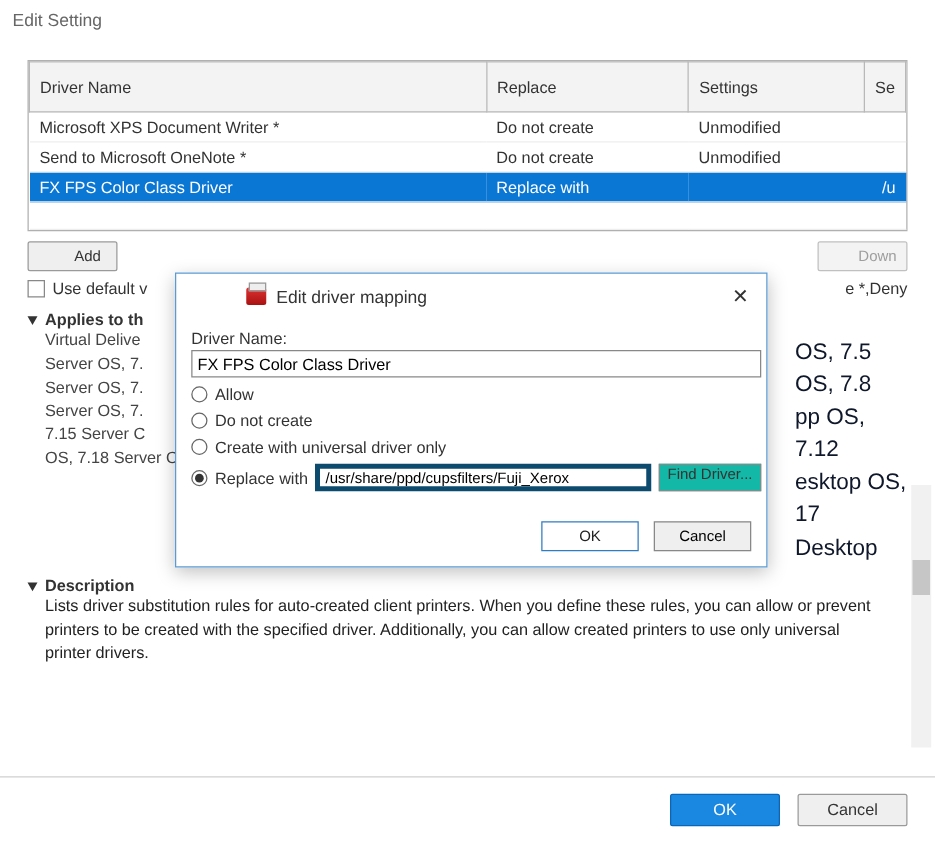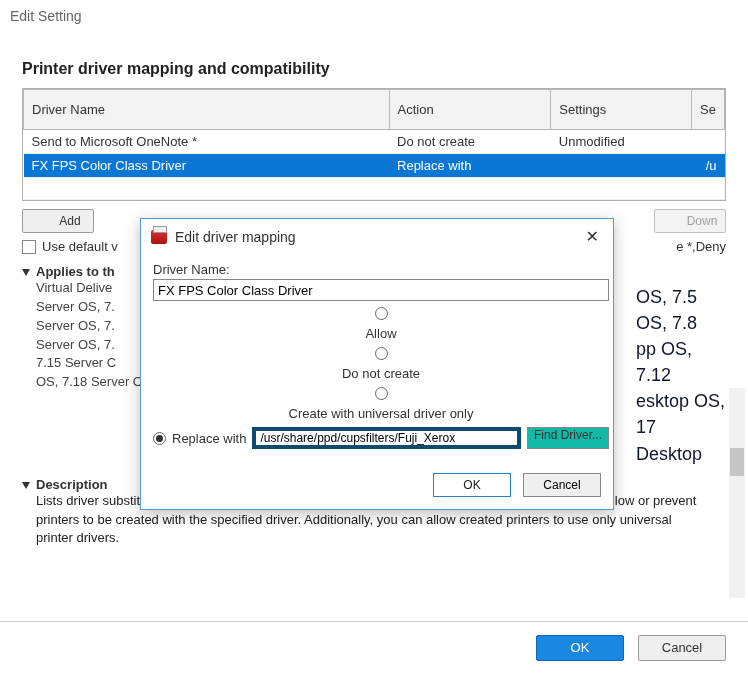--- a/index.html
+++ b/index.html
@@ -30,57 +30,62 @@
   .desc-body { font-size:13px; color:#222; margin-left:14px; line-height:1.45; max-width:670px; }
   .scroll-track { position:absolute; right:3px; top:340px; width:16px; height:210px; background:#f1f1f1;}
   .scroll-thumb { position:absolute; left:1px; top:60px; width:14px; height:28px; background:#c6c6c6;}
   .footer { position:absolute; left:0; right:0; bottom:0; height:52px; border-top:1px solid #d0d0d0; background:#fff; display:flex; justify-content:flex-end; align-items:center; gap:14px; padding-right:22px;}
   .pbtn { min-width:88px; height:26px; border:1px solid #0a66b6; background:#1a87e0; color:#fff; border-radius:2px; font-size:13px; cursor:pointer; display:inline-flex;align-items:center;justify-content:center;}
   .sbtn { min-width:88px; height:26px; border:1px solid #9a9a9a; background:#efefef; color:#333; border-radius:2px; font-size:13px; cursor:pointer; display:inline-flex;align-items:center;justify-content:center;}
 
   
   .dialog { position:absolute; left:140px; top:218px; width:474px; background:#fff; border:1px solid #5a9bd5; box-shadow:0 4px 14px rgba(0,0,0,0.25); }
   .dlg-title { display:flex; align-items:center; justify-content:space-between; padding:8px 10px 4px 10px; font-size:14px;}
-  .dlg-title .left { display:flex; align-items:center; gap:8px;}
+  .dlg-title .left { display:flex; align-items:center; gap:8px;margin-left:46px;}
   .printer-ico { width:16px; height:14px; background:linear-gradient(#d33,#a11); border-radius:2px; position:relative;}
   .printer-ico:before{content:"";position:absolute;left:2px;top:-4px;width:12px;height:5px;background:#eee;border:1px solid #999;}
   .close-x { font-size:16px; cursor:pointer; padding:0 4px;}
   .dlg-body { padding:6px 4px 10px 12px; font-size:13px; }
   .lbl { margin:6px 0 2px 0; }
   .tinput { width:100%; height:22px; border:1px solid #888; padding:2px 4px; font-size:13px; }
-  .radio-row { display:flex; align-items:center; gap:6px; margin:6px 0;flex-direction:column; }
+  .radio-row { display:flex; align-items:center; gap:6px; margin:6px 0; }
   .radio { width:13px; height:13px; border:1px solid #666; border-radius:50%; display:inline-flex; align-items:center; justify-content:center; flex:none;}
   .radio.sel:after { content:""; width:7px; height:7px; background:#333; border-radius:50%; }
   .replace-row { display:flex; align-items:center; gap:6px; margin:6px 0;}
   .replace-row .pathbox { flex:1; height:22px; border:4px solid #0c4a6e; padding:2px 4px; font-size:12px; overflow:hidden; white-space:nowrap; }
   .findbtn { height:22px; border:1px solid #888; background:#14b8a6; padding:0 6px; font-size:12px; cursor:pointer;}
   .dlg-btns { display:flex; justify-content:flex-end; gap:12px; padding:8px 12px 12px 0;}
   .dlg-btns .ok { min-width:78px; height:24px; border:1px solid #2e7dc0; background:#fff; color:#222; font-size:12px; cursor:pointer;}
   .dlg-btns .cancel { min-width:78px; height:24px; border:1px solid #888; background:#efefef; font-size:12px; cursor:pointer;}
 </style>
 </head>
 <body>
 
 <div class="window">
   <div class="titlebar">Edit Setting</div>
 
   <div class="content">
-    <div class="section-title">Printer driver mapping and compatibility</div>
 
     <div class="table-wrap">
       <table class="tbl">
         <thead>
           <tr>
             <th class="col-driver">Driver Name</th>
-            <th class="col-action">Action</th>
+            <th class="col-action">Replace</th>
             <th class="col-settings">Settings</th>
             <th class="col-se">Se</th>
           </tr>
         </thead>
         <tbody>
+          <tr>
+            <td>Microsoft XPS Document Writer *</td>
+            <td>Do not create</td>
+            <td>Unmodified</td>
+            <td></td>
+          </tr>
           <tr>
             <td>Send to Microsoft OneNote *</td>
             <td>Do not create</td>
             <td>Unmodified</td>
             <td></td>
           </tr>
           <tr class="sel">
             <td>FX FPS Color Class Driver</td>
             <td>Replace with</td>
             <td></td>

